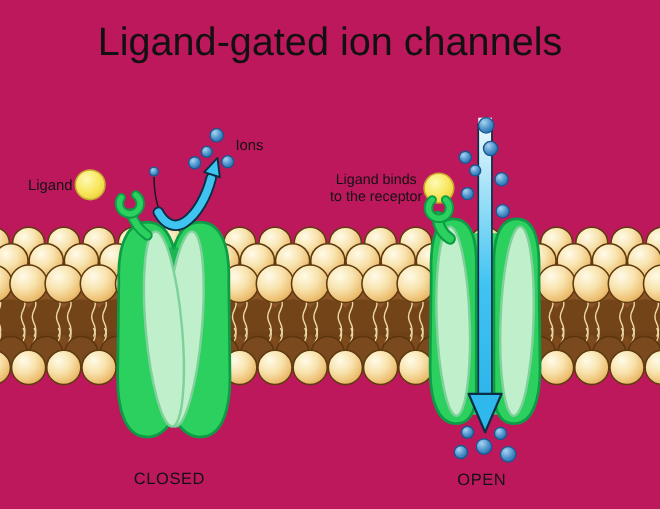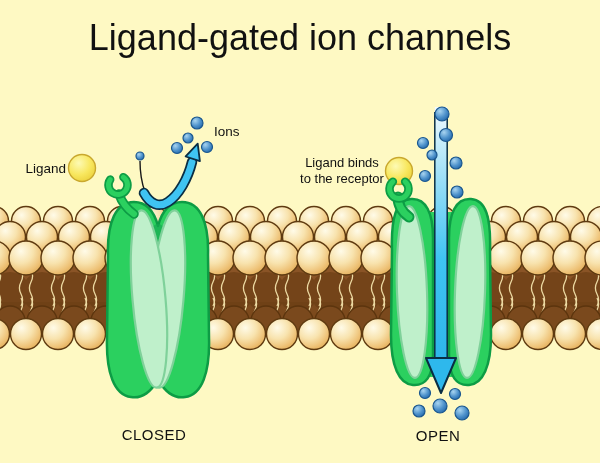--- a/index.html
+++ b/index.html
@@ -1,16 +1,16 @@
 <!DOCTYPE html>
 <html><head>
 <meta charset="utf-8">
 <style>
   html,body{margin:0;padding:0;background:#fff;}
-  #stage{position:relative;width:600px;height:463px;background:#fef9c3;overflow:hidden;}
+  #stage{position:relative;width:600px;height:463px;background:#be185d;overflow:hidden;}
   svg text{font-family:"Liberation Sans",sans-serif;fill:#111;}
   .title{font-size:36px;}
   .lbl{font-size:13.5px;}
   .lbl2{font-size:13px;}
   .state{font-size:15px;letter-spacing:.5px;}
 </style>
 </head>
 <body>
 
 <div id="stage">

